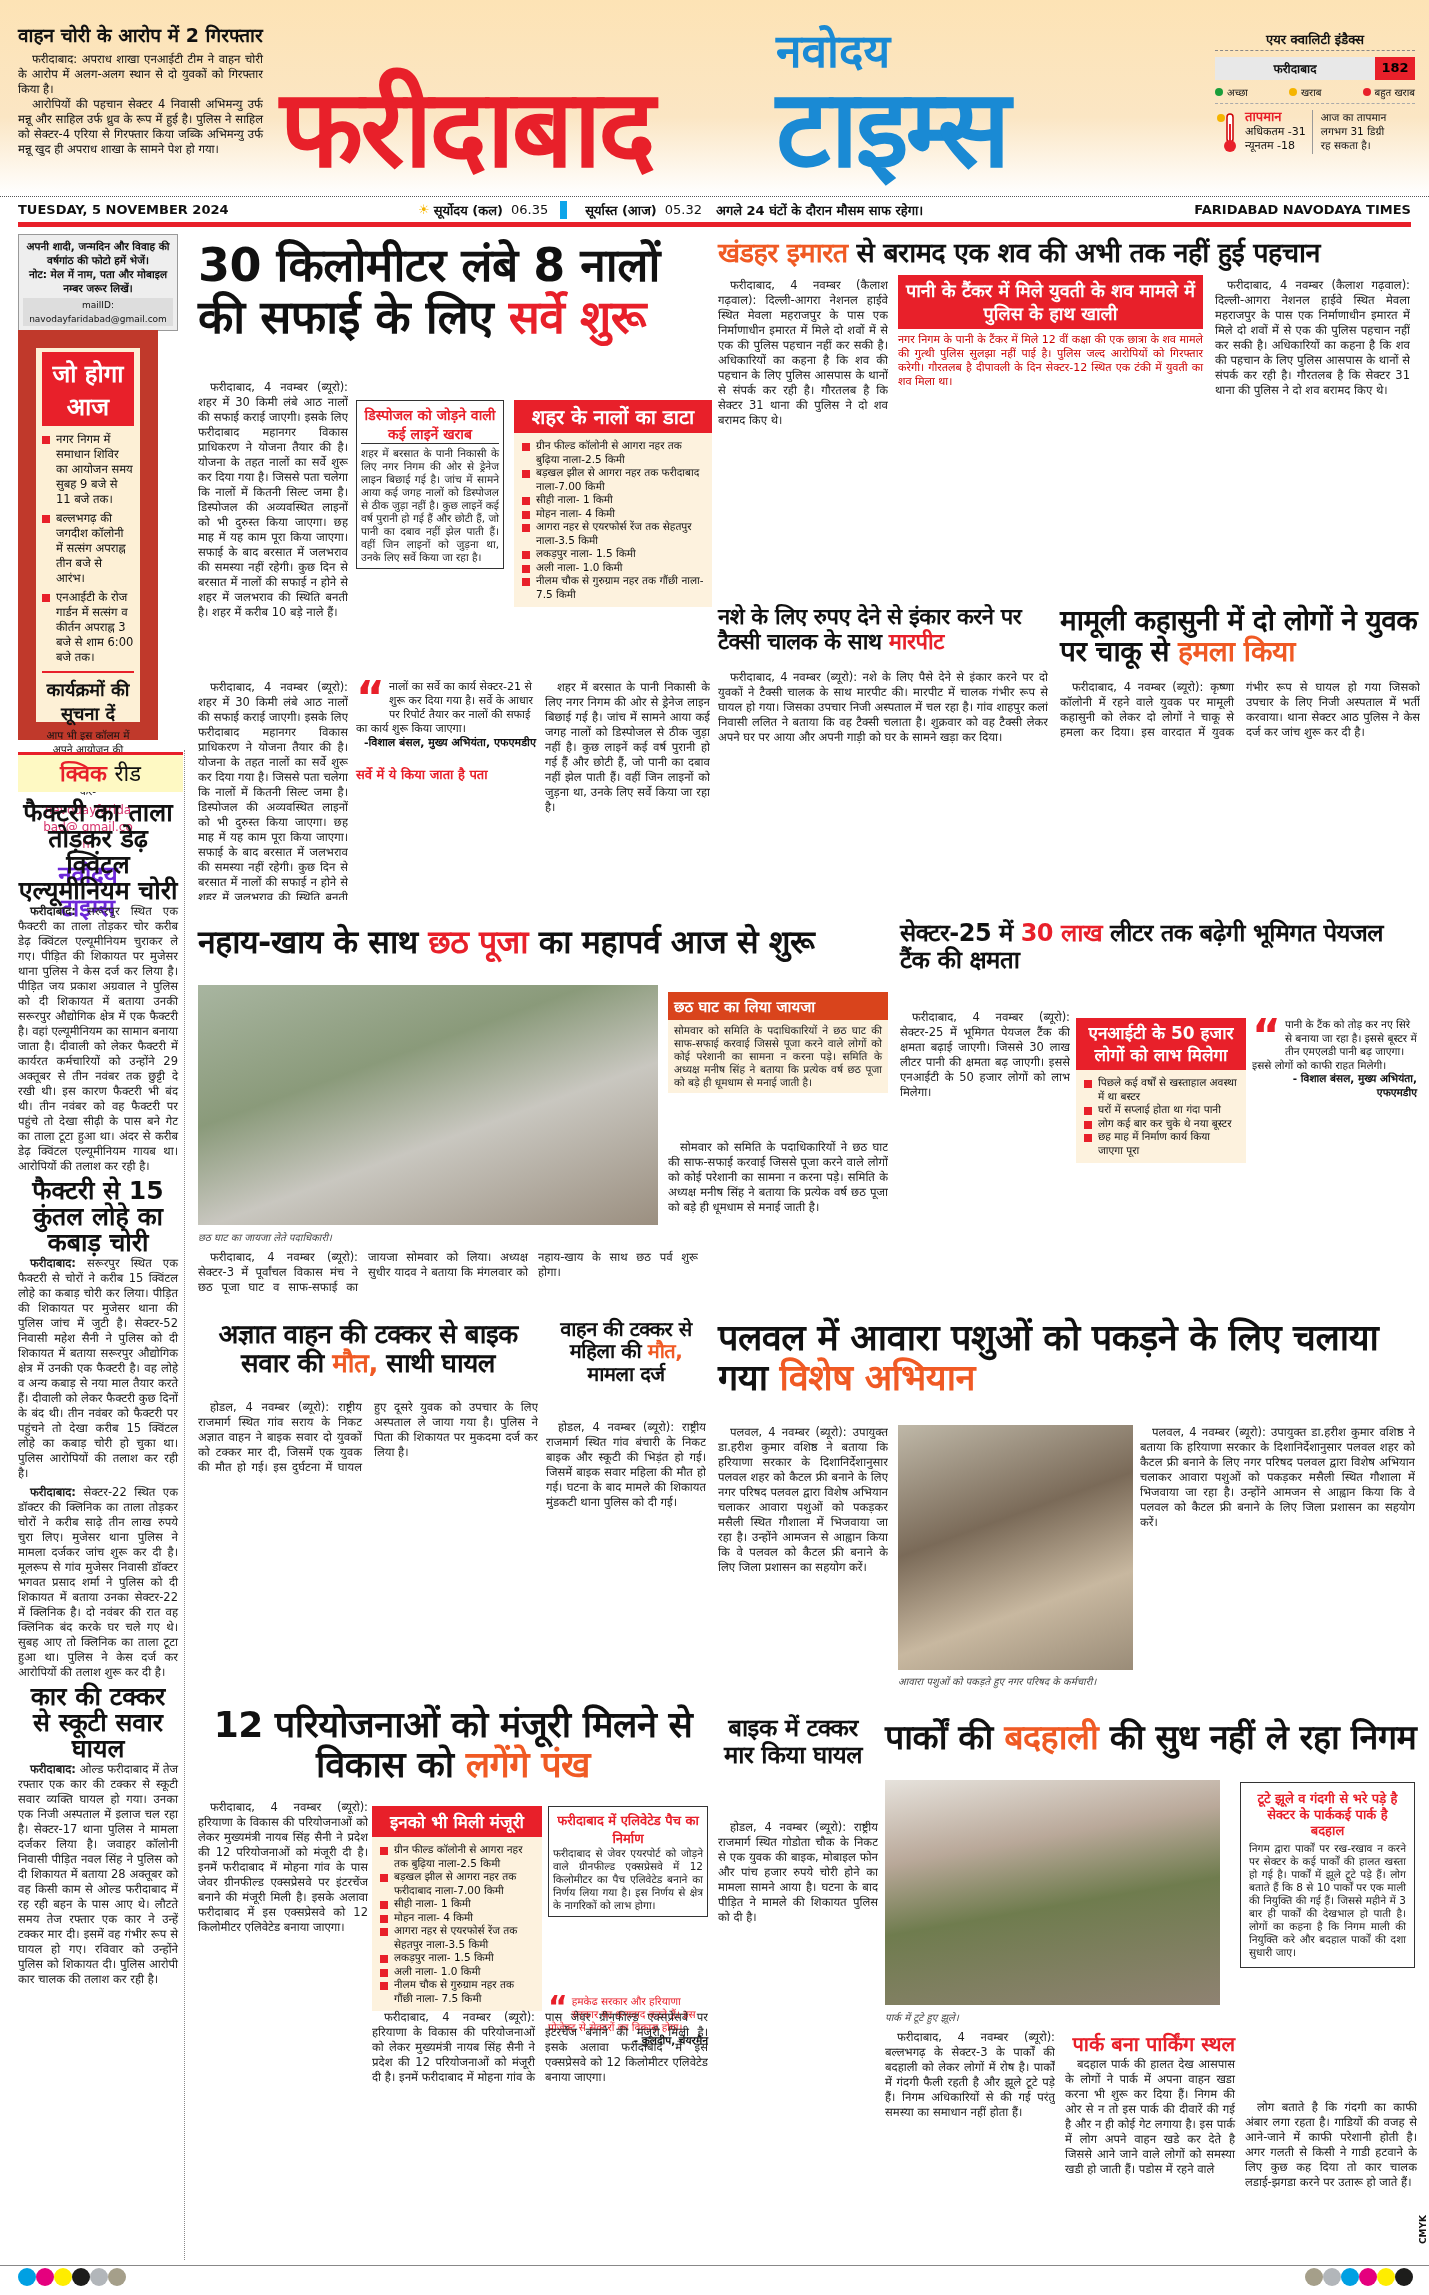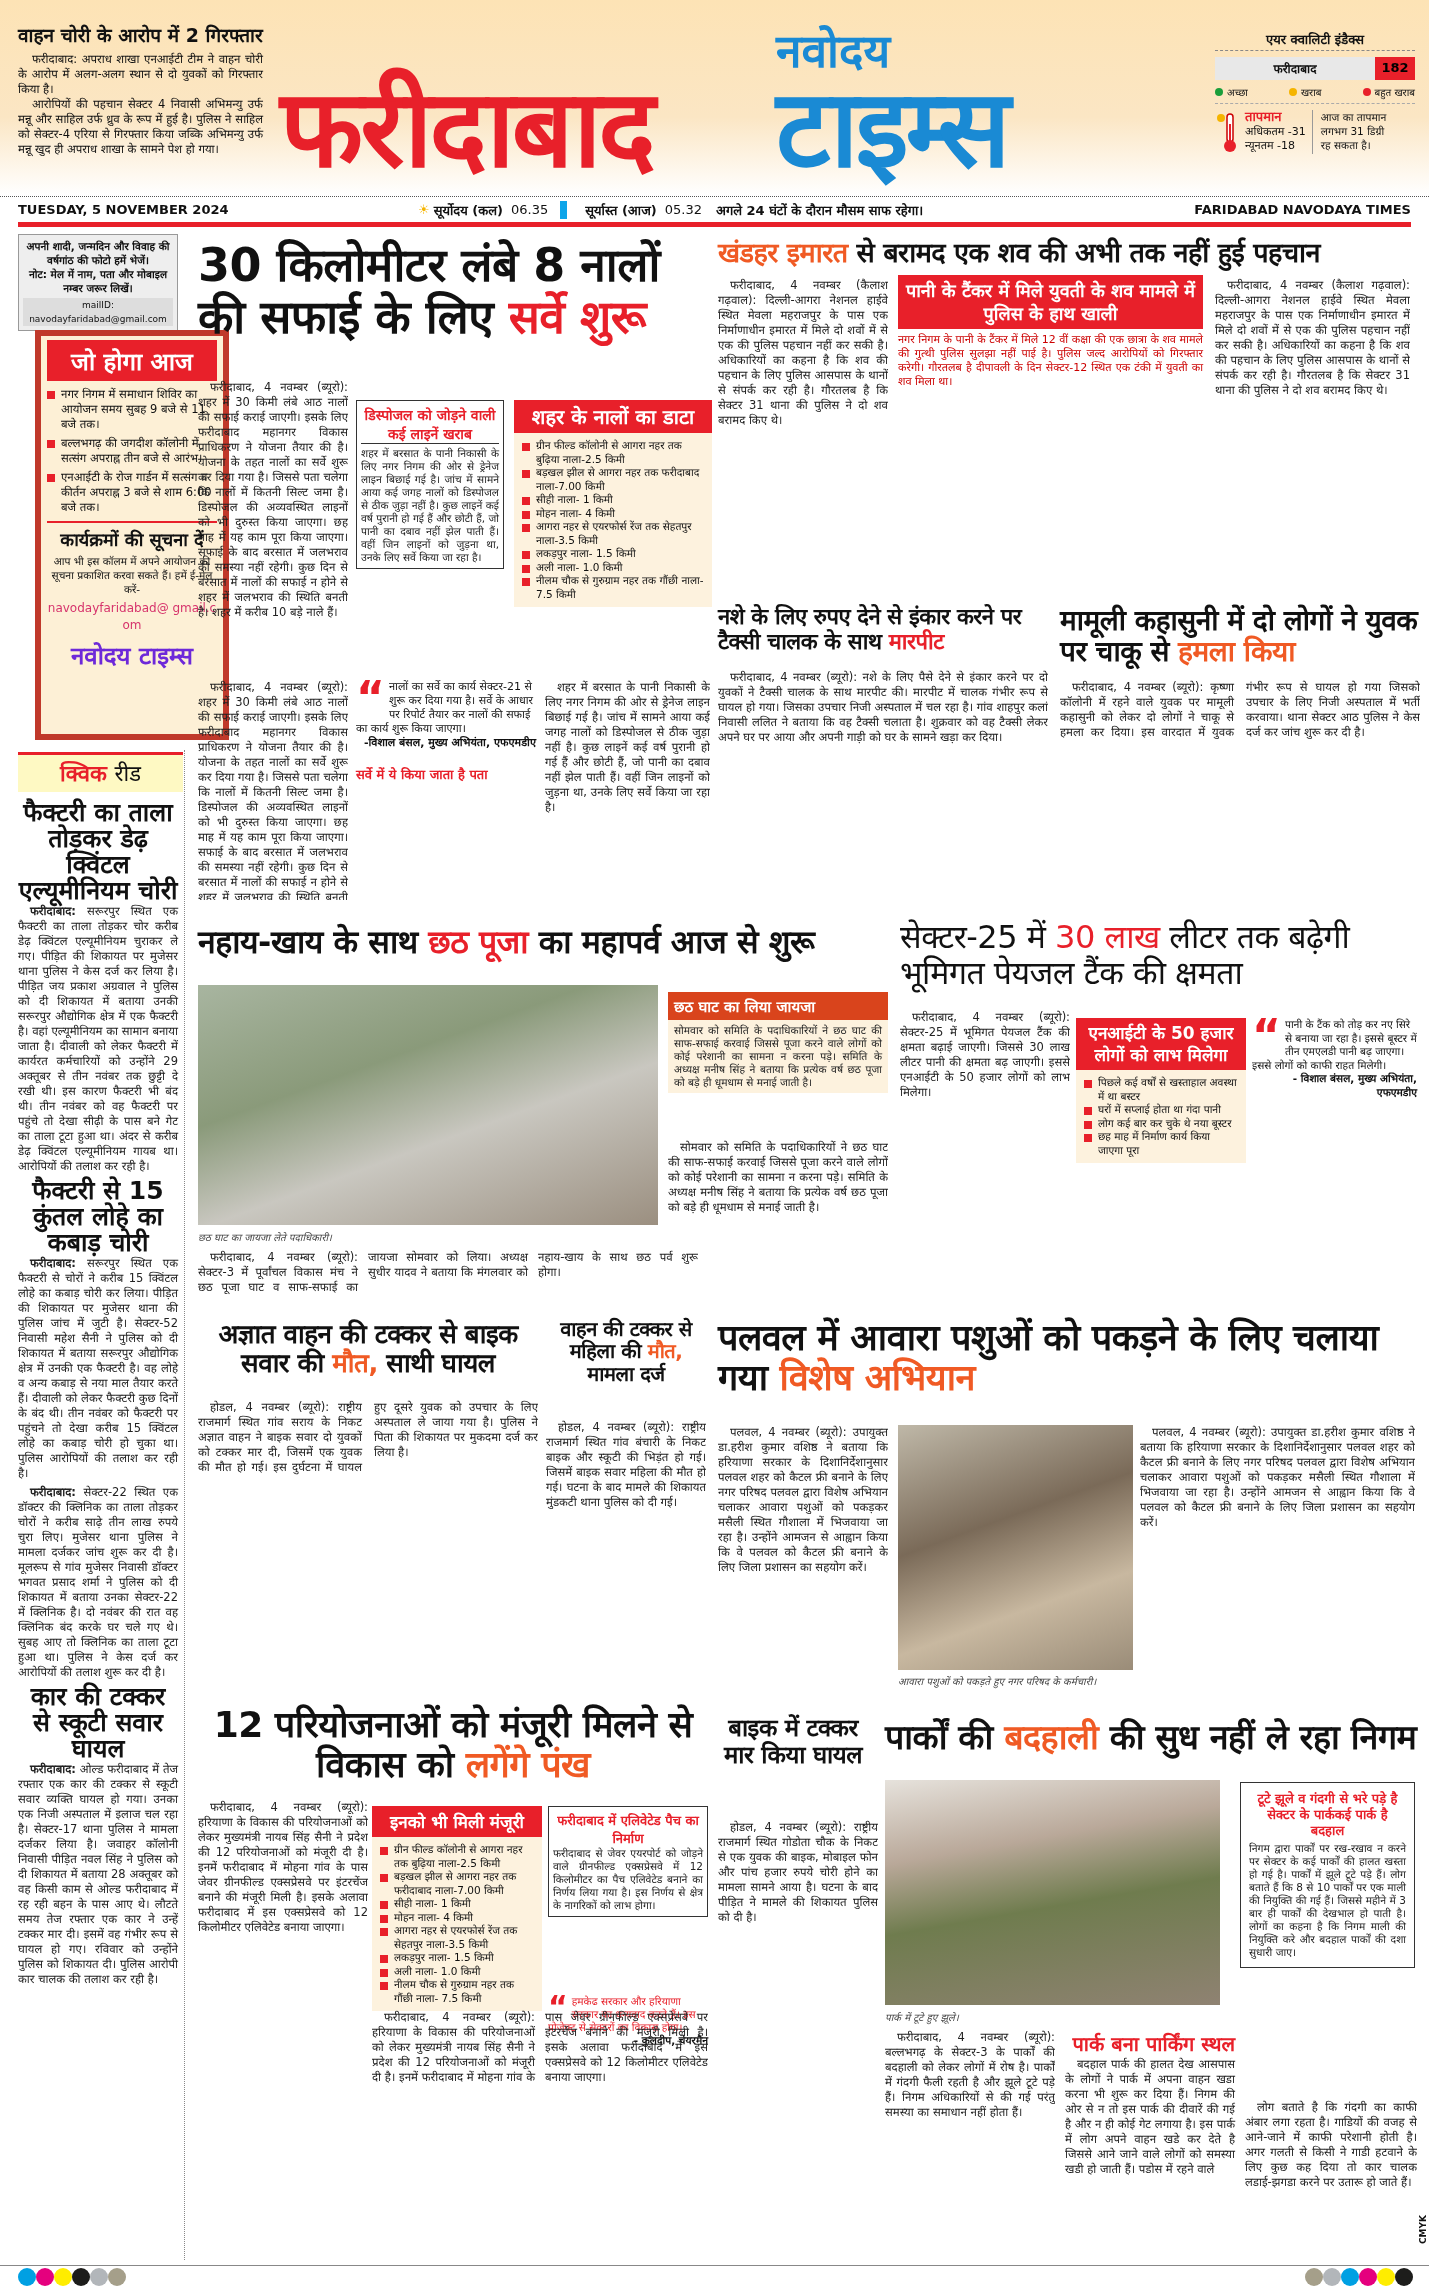--- a/index.html
+++ b/index.html
@@ -99,21 +99,21 @@
   <span>FARIDABAD NAVODAYA TIMES</span>
 </div>
 <div class="abs redbar"></div>
 
 <div class="abs" style="left:18px;top:234px;width:160px;border:1px solid #999;background:#eee;padding:4px;text-align:center;font-size:10.5px;font-weight:bold;line-height:14px">
   <div>अपनी शादी, जन्मदिन और विवाह की वर्षगांठ की फोटो हमें भेजें।</div>
   <div>नोट: मेल में नाम, पता और मोबाइल नम्बर जरूर लिखें।</div>
   <div style="font-weight:normal;font-size:9px;background:#ddd;margin-top:3px">mailID: navodayfaridabad@gmail.com</div>
 </div>
 
-<div class="abs" style="left:35px;top:330px;width:194px;height:410px;background:#c0392b;padding:6px">
+<div class="abs" style="left:18px;top:330px;width:140px;height:410px;background:#c0392b;padding:18px">
   <div style="background:#fdf0d6;height:100%;padding:4px 6px">
     <div class="box-red" style="font-size:24px;padding:4px 0">जो होगा आज</div>
     <ul class="bullets" style="background:none;padding:6px 0 0 0;font-size:11.5px">
       <li style="margin-bottom:4px">नगर निगम में समाधान शिविर का आयोजन समय सुबह 9 बजे से 11 बजे तक।</li>
       <li style="margin-bottom:4px">बल्लभगढ़ की जगदीश कॉलोनी में सत्संग अपराह्न तीन बजे से आरंभ।</li>
       <li style="margin-bottom:4px">एनआईटी के रोज गार्डन में सत्संग व कीर्तन अपराह्न 3 बजे से शाम 6:00 बजे तक।</li>
     </ul>
     <div style="border-top:2px solid #e8202a;margin:6px 0 4px"></div>
     <div style="font-size:18px;font-weight:bold;text-align:center">कार्यक्रमों की सूचना दें</div>
     <div style="font-size:10.5px;text-align:center;line-height:14px;margin-top:3px">आप भी इस कॉलम में अपने आयोजन की सूचना प्रकाशित करवा सकते हैं। हमें ई-मेल करें-</div>
@@ -227,21 +227,21 @@
   <div style="background:#d9441c;color:#fff;font-weight:bold;font-size:15px;padding:4px 6px">छठ घाट का लिया जायजा</div>
   <div class="col-text" style="background:#fdf2de;padding:4px 6px;font-size:10.5px;line-height:13px">सोमवार को समिति के पदाधिकारियों ने छठ घाट की साफ-सफाई करवाई जिससे पूजा करने वाले लोगों को कोई परेशानी का सामना न करना पड़े। समिति के अध्यक्ष मनीष सिंह ने बताया कि प्रत्येक वर्ष छठ पूजा को बड़े ही धूमधाम से मनाई जाती है।</div>
 </div>
 <div class="abs col-text" style="left:198px;top:1250px;width:500px;height:60px;overflow:hidden;column-count:3;column-gap:10px">
     <p>फरीदाबाद, 4 नवम्बर (ब्यूरो): सेक्टर-3 में पूर्वांचल विकास मंच ने छठ पूजा घाट व साफ-सफाई का जायजा सोमवार को लिया। अध्यक्ष सुधीर यादव ने बताया कि मंगलवार को नहाय-खाय के साथ छठ पर्व शुरू होगा।</p>
   </div>
 <div class="abs col-text" style="left:668px;top:1140px;width:220px;height:170px;overflow:hidden">
     <p>सोमवार को समिति के पदाधिकारियों ने छठ घाट की साफ-सफाई करवाई जिससे पूजा करने वाले लोगों को कोई परेशानी का सामना न करना पड़े। समिति के अध्यक्ष मनीष सिंह ने बताया कि प्रत्येक वर्ष छठ पूजा को बड़े ही धूमधाम से मनाई जाती है।</p>
   </div>
 
-<div class="abs h-big" style="left:900px;top:920px;width:520px;font-size:32px;font-weight:normal">
+<div class="abs h-big" style="left:900px;top:920px;width:520px;font-size:24px;font-weight:bold">
   <span>सेक्टर-25 में</span> <span class="red">30 लाख</span> <span>लीटर तक बढ़ेगी भूमिगत पेयजल टैंक की क्षमता</span>
 </div>
 <div class="abs col-text" style="left:900px;top:1010px;width:170px;height:280px;overflow:hidden">
     <p>फरीदाबाद, 4 नवम्बर (ब्यूरो): सेक्टर-25 में भूमिगत पेयजल टैंक की क्षमता बढ़ाई जाएगी। जिससे 30 लाख लीटर पानी की क्षमता बढ़ जाएगी। इससे एनआईटी के 50 हजार लोगों को लाभ मिलेगा।</p>
   </div>
 <div class="abs" style="left:1076px;top:1018px;width:170px">
   <div class="box-red" style="font-size:17px;padding:4px 2px;line-height:22px">एनआईटी के 50 हजार लोगों को लाभ मिलेगा</div>
   <ul class="bullets" style="font-size:10.5px;line-height:13.5px">
     <li>पिछले कई वर्षों से खस्ताहाल अवस्था में था बस्टर</li>
     <li>घरों में सप्लाई होता था गंदा पानी</li>

